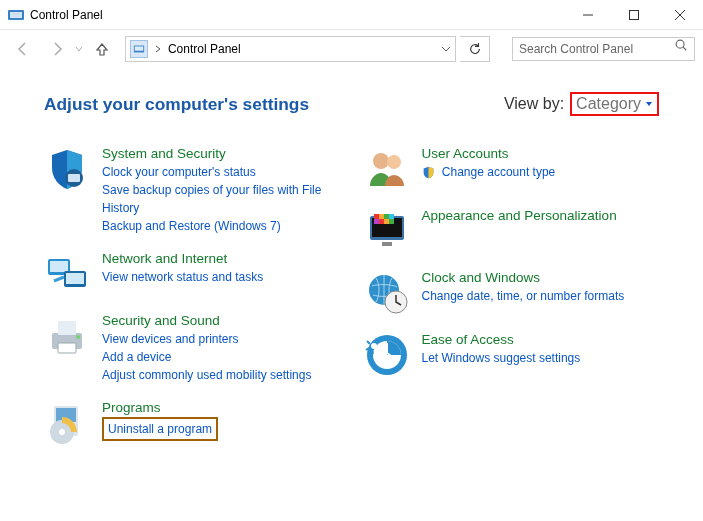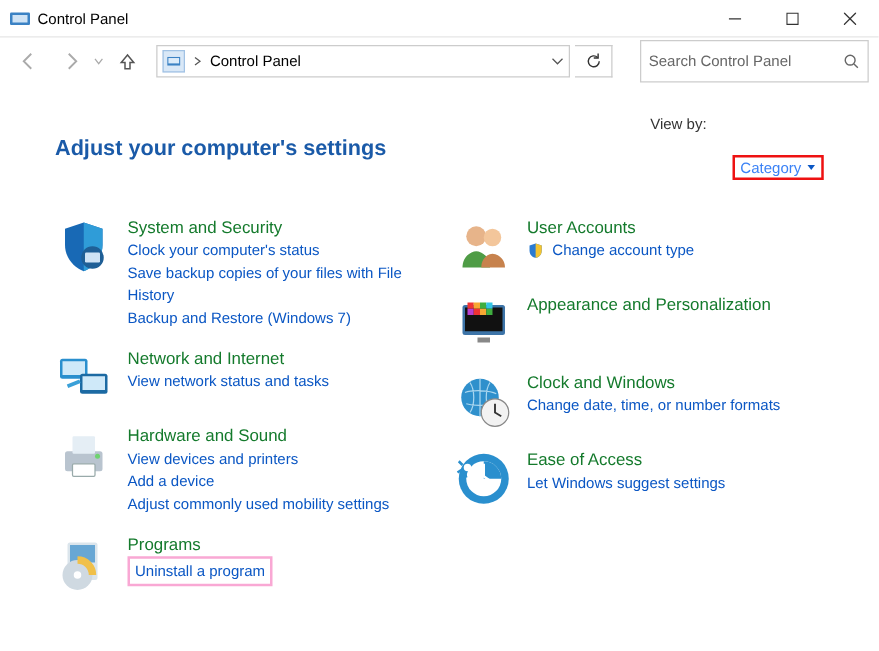--- a/index.html
+++ b/index.html
@@ -48,53 +48,52 @@
     margin-left: 4px;
   }
   .address-bar .tiny-icon { width:18px; height:18px; display:inline-flex; align-items:center; justify-content:center; border:1px solid #a1c2e4; background:#d9e8f7; }
   .address-chevron svg { width:8px; height:8px; }
   .address-chevron { color:#555; }
   .address-down { margin-left:auto; color:#555; }
   .refresh-btn { width: 30px; height:26px; border:1px solid #ccc; border-left:none; display:flex; align-items:center; justify-content:center; color:#333; }
   .spacer { width: 14px; }
   .search-box {
     flex: 1;
-    height: 34px;
+    height: 24px;
     border: 1px solid #ccc;
     display: flex;
-    align-items: center;
     padding: 0 6px;
   }
   .search-box input {
     flex:1; border:none; outline:none; font-size:12px; color:#555;
   }
   .search-box input::placeholder { color:#666; }
   .search-icon { color:#555; }
   .content { padding: 24px 44px 10px 44px; }
   .header-row { display:flex; align-items:center; }
   .header-row h1 { font-weight: bold; color: #1a5aa8; font-size: 13pt; }
-  .viewby { margin-left:auto; font-size:12px; color:#333; display:flex; gap:21px; }
+  .viewby { margin-left:auto; font-size:16px; color:#333; display:flex; align-items:center; gap:6px; }
   .viewby a {
-    color: #3b82f6; text-decoration:none;
+    color: #737373; text-decoration:none;
     border: 2px solid #e11; padding: 1px 4px;
-    display:inline-flex; align-items:center; gap:4px;margin-top:32px;
+    display:inline-flex; align-items:center; gap:4px;
   }
   .columns { display:flex; gap: 24px; margin-top: 30px; }
   .col { flex:1; display:flex; flex-direction:column; gap: 16px; }
   .category { display:flex; gap: 12px; }
   .cat-icon { width: 46px; height: 46px; flex-shrink:0; }
   .cat-body h2 {
     color: #147a2c; font-size: 13.5px; font-weight: 400; margin-bottom: 2px;
     cursor:pointer;
   }
   .cat-body .link {
     display:block; color: #0b57c4; font-size: 12px; text-decoration:none;
     line-height: 1.5; cursor:pointer;
   }
-  .cat-body .link.hl { border:2px solid #f9a8d4; padding: 1px 4px; display:inline-block; }
+  .cat-body .link.hl { border:2px solid #a16207; padding: 1px 4px; display:inline-block; }
   svg { display:block; }
   .mini-ic { display:inline-flex; vertical-align:middle; margin-right:4px; }
 </style>
 </head>
 <body>
 
 <div class="titlebar">
   <span class="app-icon">
     <svg viewBox="0 0 16 16">
         <rect x="0" y="3" width="16" height="10" rx="1" fill="#3b82c4"></rect>
@@ -233,21 +232,21 @@
       <div class="category">
         <div class="cat-icon">
           <svg viewBox="0 0 46 46">
               <rect x="8" y="20" width="30" height="16" rx="2" fill="#b9c4cf"></rect>
               <rect x="14" y="8" width="18" height="14" rx="1" fill="#e5eef5"></rect>
               <rect x="14" y="30" width="18" height="10" rx="1" fill="#fff" stroke="#9aa"></rect>
               <circle cx="34" cy="24" r="2" fill="#6fd36f"></circle>
             </svg>
         </div>
         <div class="cat-body">
-          <h2>Hardware and Sound</h2>
+          <h2>Security and Sound</h2>
           <a class="link">View devices and printers</a>
           <a class="link">Add a device</a>
           <a class="link">Adjust commonly used mobility settings</a>
         </div>
       </div>
 
       <div class="category">
         <div class="cat-icon">
           <svg viewBox="0 0 46 46">
               <rect x="10" y="6" width="24" height="30" rx="2" fill="#dbe5ec"></rect>

